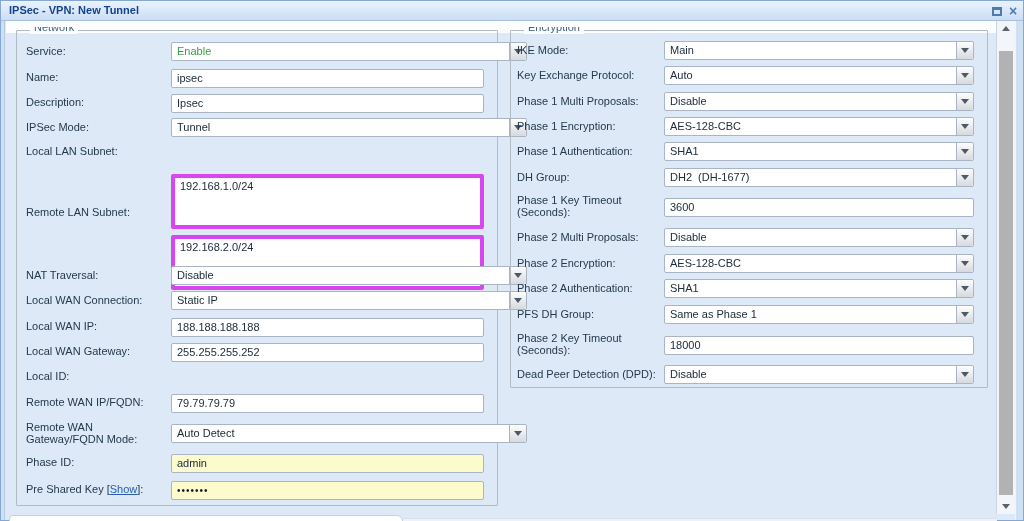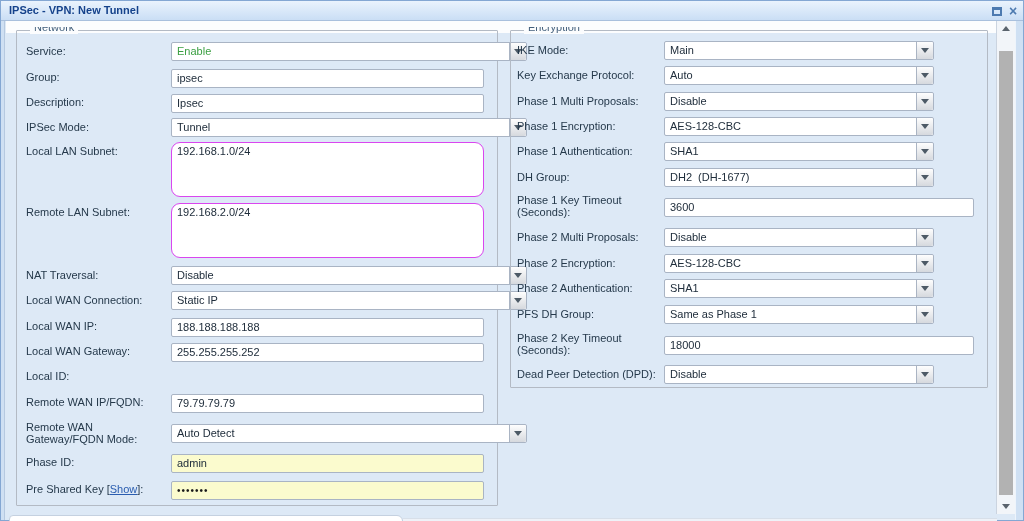--- a/index.html
+++ b/index.html
@@ -24,24 +24,24 @@
   .row{position:absolute;left:0;right:0;height:19px;}
   .lbl{position:absolute;left:9px;top:3px;width:142px;font-size:11px;line-height:12px;color:#25394b;}
   .fs-encryption .lbl{left:6px;width:147px;}
   .lbl2{top:-3px;}
   .fld{position:absolute;left:154px;width:313px;height:19px;}
   .fs-encryption .fld{left:153px;width:310px;}
   .inp{width:100%;height:19px;background:#fff;border:1px solid #a9b4c4;border-radius:2px;font-family:"Liberation Sans","DejaVu Sans",sans-serif;font-size:11px;color:#202e3c;padding:2px 5px;outline:none;}
   .inp::placeholder{color:#9ba4ae;}
   .yellow{background:#fbfbce;}
   .pwdots{font-size:10px;letter-spacing:1px;color:#1a1a1a;padding-top:3px;}
-  .ta{width:100%;height:55px;background:#fff;border:1px solid #d946ef;border-radius:9px;font-family:"Liberation Sans","DejaVu Sans",sans-serif;font-size:11px;color:#202e3c;padding:2px 5px;resize:none;overflow:hidden;outline:none;}
+  .ta{width:100%;height:55px;background:#fff;border:4px solid #d946ef;border-radius:2px;font-family:"Liberation Sans","DejaVu Sans",sans-serif;font-size:11px;color:#202e3c;padding:2px 5px;resize:none;overflow:hidden;outline:none;margin-top:32px;}
   .row-ta{height:55px;}
   .sel{position:absolute;left:154px;width:356px;height:19px;background:#fff;border:1px solid #a9b4c4;border-radius:2px;cursor:pointer;}
-  .fs-encryption .sel{left:153px;width:270px;}
+  .fs-encryption .sel{left:153px;width:310px;}
   .selval{position:absolute;left:5px;top:2px;font-size:11px;color:#202e3c;white-space:pre;}
   .green .selval{color:#3a9f42;}
   .trig{position:absolute;top:0;right:0;bottom:0;width:17px;background:linear-gradient(#fefefe,#d6d9de);border-left:1px solid #aab4c3;border-radius:0 2px 2px 0;display:flex;align-items:center;justify-content:center;}
   .chev{width:0;height:0;border-left:4px solid transparent;border-right:4px solid transparent;border-top:5px solid #4d5a66;}
   .lnk{color:#2a5db0;text-decoration:underline;cursor:pointer;}
   .scrollbar{position:absolute;right:8px;top:20px;width:19px;height:493px;background:#f2f5f9;border-left:1px solid #cbd4e0;}
   .sb-up{position:absolute;top:5px;left:0;right:0;display:flex;justify-content:center;cursor:pointer;}
   .sb-down{position:absolute;bottom:5px;left:0;right:0;display:flex;justify-content:center;cursor:pointer;}
   .tri-up{width:0;height:0;border-left:4px solid transparent;border-right:4px solid transparent;border-bottom:5px solid #5a636d;}
   .tri-down{width:0;height:0;border-left:4px solid transparent;border-right:4px solid transparent;border-top:5px solid #5a636d;}
@@ -82,21 +82,21 @@
           <span class="lbl">Service:</span>
           <div class="sel green">
             <span class="selval">Enable</span>
             <span class="trig">
                 <span class="chev"></span>
               </span>
           </div>
         </div>
 
         <div class="row" style="top:37px">
-          <span class="lbl">Group:</span>
+          <span class="lbl">Name:</span>
           <div class="fld"><input class="inp" value="ipsec" style=""></div>
         </div>
 
         <div class="row" style="top:62px">
           <span class="lbl">Description:</span>
           <div class="fld"><input class="inp" value="Ipsec" style=""></div>
         </div>
 
         <div class="row" style="top:87px">
           <span class="lbl">IPSec Mode:</span>

